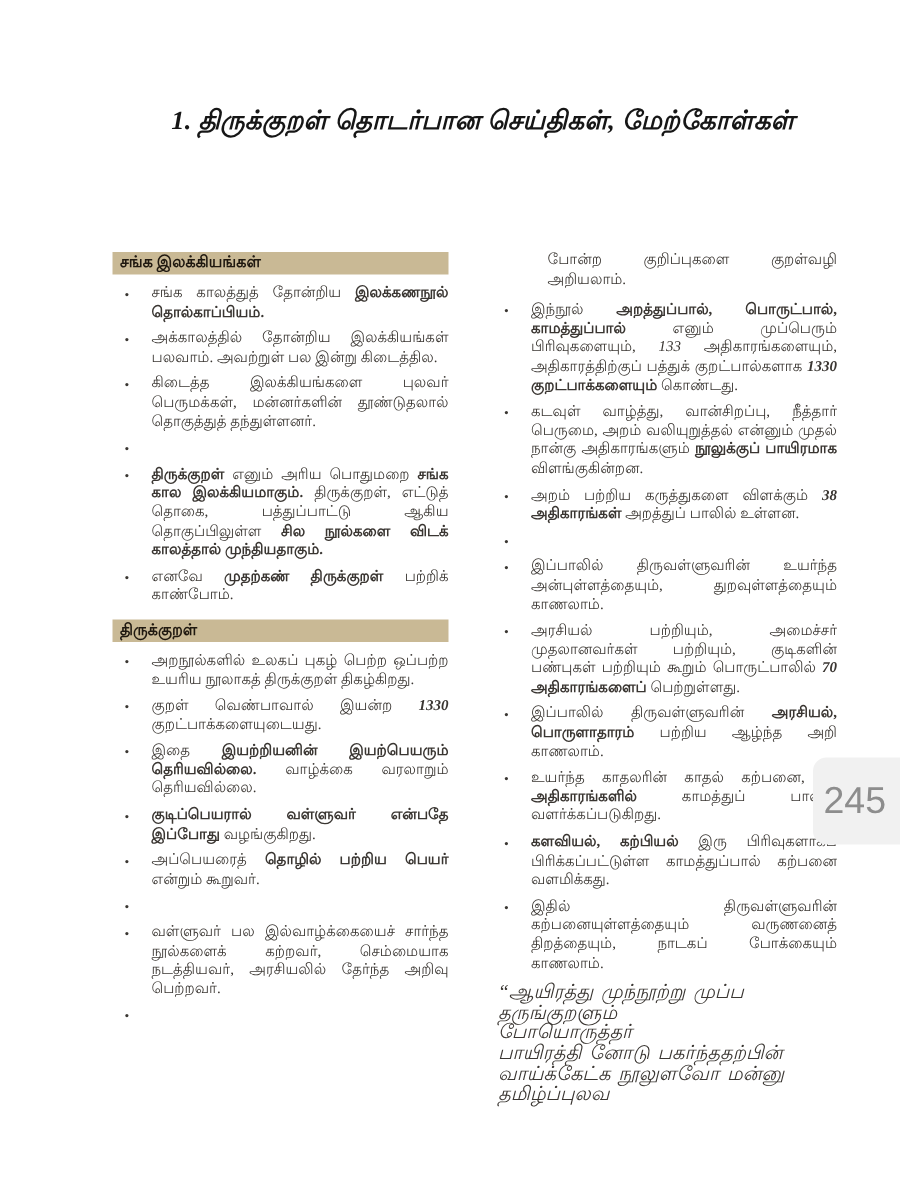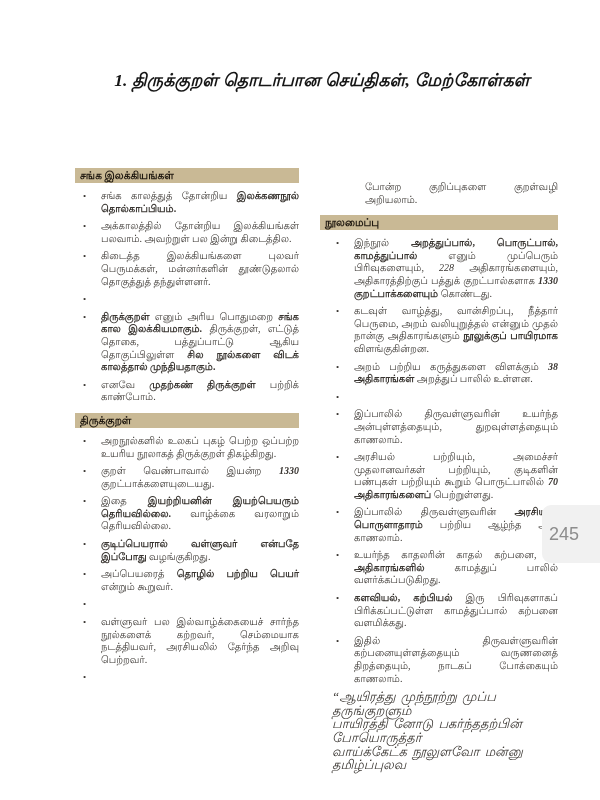--- a/index.html
+++ b/index.html
@@ -18,21 +18,21 @@
   #left-col{left:75px;width:224px;}
   #right-col{left:320px;width:238px;}
   .sec-header{
     background:var(--header-bg,#c9b995);
     color:var(--header-text,#201910);
     font-weight:bold;font-size:10.6px;line-height:13px;
     padding:1px 15px 1px 5px;margin:9px 0 7px 0;
   }
   .col > .sec-header:first-child{margin-top:0;}
   .intro{
-    margin:13px 0 8px 45px;text-align:justify;text-align-last:left;
+    margin:0 0 8px 45px;text-align:justify;text-align-last:left;
   }
   .bullet{display:flex;margin:0 0 5px 0;}
   #left-col .bullet{padding-left:8px;}
   #right-col .bullet{padding-left:16px;}
   .marker{width:9px;flex:0 0 9px;margin-right:9px;font-size:9px;line-height:12.6px;}
   .btext{flex:1;text-align:justify;}
   .btext b{font-weight:bold;}
   .btext .it{font-style:italic;}
   .verse-line{
     font-style:italic;margin-left:12px;line-height:13.6px;font-size:13px;
@@ -41,21 +41,21 @@
   .page-badge{
     position:absolute;left:542px;top:505px;width:66px;height:58px;
     background:var(--badge-bg,#f1f1f1);
     border-radius:9px;
     display:flex;align-items:center;justify-content:flex-start;
     z-index:5;
   }
   .page-badge span{
     color:var(--badge-text,#8d8d8d);
     font-family:"Liberation Sans","DejaVu Sans",sans-serif;
-    font-size:18px;padding-left:7px;
+    font-size:25px;padding-left:7px;
   }
 </style>
 </head>
 <body style="--header-bg: #c9b995; --header-text: #201910; --body-text: #3a3632; --badge-bg: #f1f1f1; --badge-text: #8d8d8d;">
 
 <div class="page-title">1. திருக்குறள் தொடர்பான செய்திகள், மேற்கோள்கள்</div>
 
 <div class="col" id="left-col">
     <div class="sec-header">சங்க இலக்கியங்கள்</div>
     <div class="bullet">
@@ -109,24 +109,23 @@
       <span class="marker">•</span>
       <span class="btext"><span>வள்ளுவர் பல இல்வாழ்க்கையைச் சார்ந்த நூல்களைக் கற்றவர், செம்மையாக நடத்தியவர், அரசியலில் தேர்ந்த அறிவு பெற்றவர்.</span></span>
     </div>
     <div class="bullet">
       <span class="marker">•</span>
     </div>
   </div>
 
 <div class="col" id="right-col">
   <div class="intro">போன்ற குறிப்புகளை குறள்வழி அறியலாம்.</div>
-<div class="sec-header">நூலமைப்பு</div>
     <div class="bullet">
       <span class="marker">•</span>
-      <span class="btext"><span>இந்நூல் </span><b>அறத்துப்பால், பொருட்பால், காமத்துப்பால்</b><span> எனும் முப்பெரும் பிரிவுகளையும், </span><span class="it">228</span><span> அதிகாரங்களையும், அதிகாரத்திற்குப் பத்துக் குறட்பால்களாக </span><b class="it">1330</b><b> குறட்பாக்களையும்</b><span> கொண்டது.</span></span>
+      <span class="btext"><span>இந்நூல் </span><b>அறத்துப்பால், பொருட்பால், காமத்துப்பால்</b><span> எனும் முப்பெரும் பிரிவுகளையும், </span><span class="it">133</span><span> அதிகாரங்களையும், அதிகாரத்திற்குப் பத்துக் குறட்பால்களாக </span><b class="it">1330</b><b> குறட்பாக்களையும்</b><span> கொண்டது.</span></span>
     </div>
     <div class="bullet">
       <span class="marker">•</span>
       <span class="btext"><span>கடவுள் வாழ்த்து, வான்சிறப்பு, நீத்தார் பெருமை, அறம் வலியுறுத்தல் என்னும் முதல் நான்கு அதிகாரங்களும் </span><b>நூலுக்குப் பாயிரமாக</b><span> விளங்குகின்றன.</span></span>
     </div>
     <div class="bullet">
       <span class="marker">•</span>
       <span class="btext"><span>அறம் பற்றிய கருத்துகளை விளக்கும் </span><b class="it">38</b><b> அதிகாரங்கள்</b><span> அறத்துப் பாலில் உள்ளன.</span></span>
     </div>
     <div class="bullet">
@@ -150,20 +149,20 @@
     </div>
     <div class="bullet">
       <span class="marker">•</span>
       <span class="btext"><b>களவியல், கற்பியல்</b><span> இரு பிரிவுகளாகப் பிரிக்கப்பட்டுள்ள காமத்துப்பால் கற்பனை வளமிக்கது.</span></span>
     </div>
     <div class="bullet">
       <span class="marker">•</span>
       <span class="btext"><span>இதில் திருவள்ளுவரின் கற்பனையுள்ளத்தையும் வருணனைத் திறத்தையும், நாடகப் போக்கையும் காணலாம்.</span></span>
     </div>
     <div class="verse-line">“ஆயிரத்து முந்நூற்று முப்ப தருங்குறளும்</div>
+    <div class="verse-line">போயொருத்தர்</div>
     <div class="verse-line">பாயிரத்தி னோடு பகர்ந்ததற்பின்</div>
-    <div class="verse-line">போயொருத்தர்</div>
     <div class="verse-line">வாய்க்கேட்க நூலுளவோ மன்னு தமிழ்ப்புலவ</div>
   </div>
 
 <div class="page-badge">
   <span>245</span>
 </div>
 
 </body></html>

